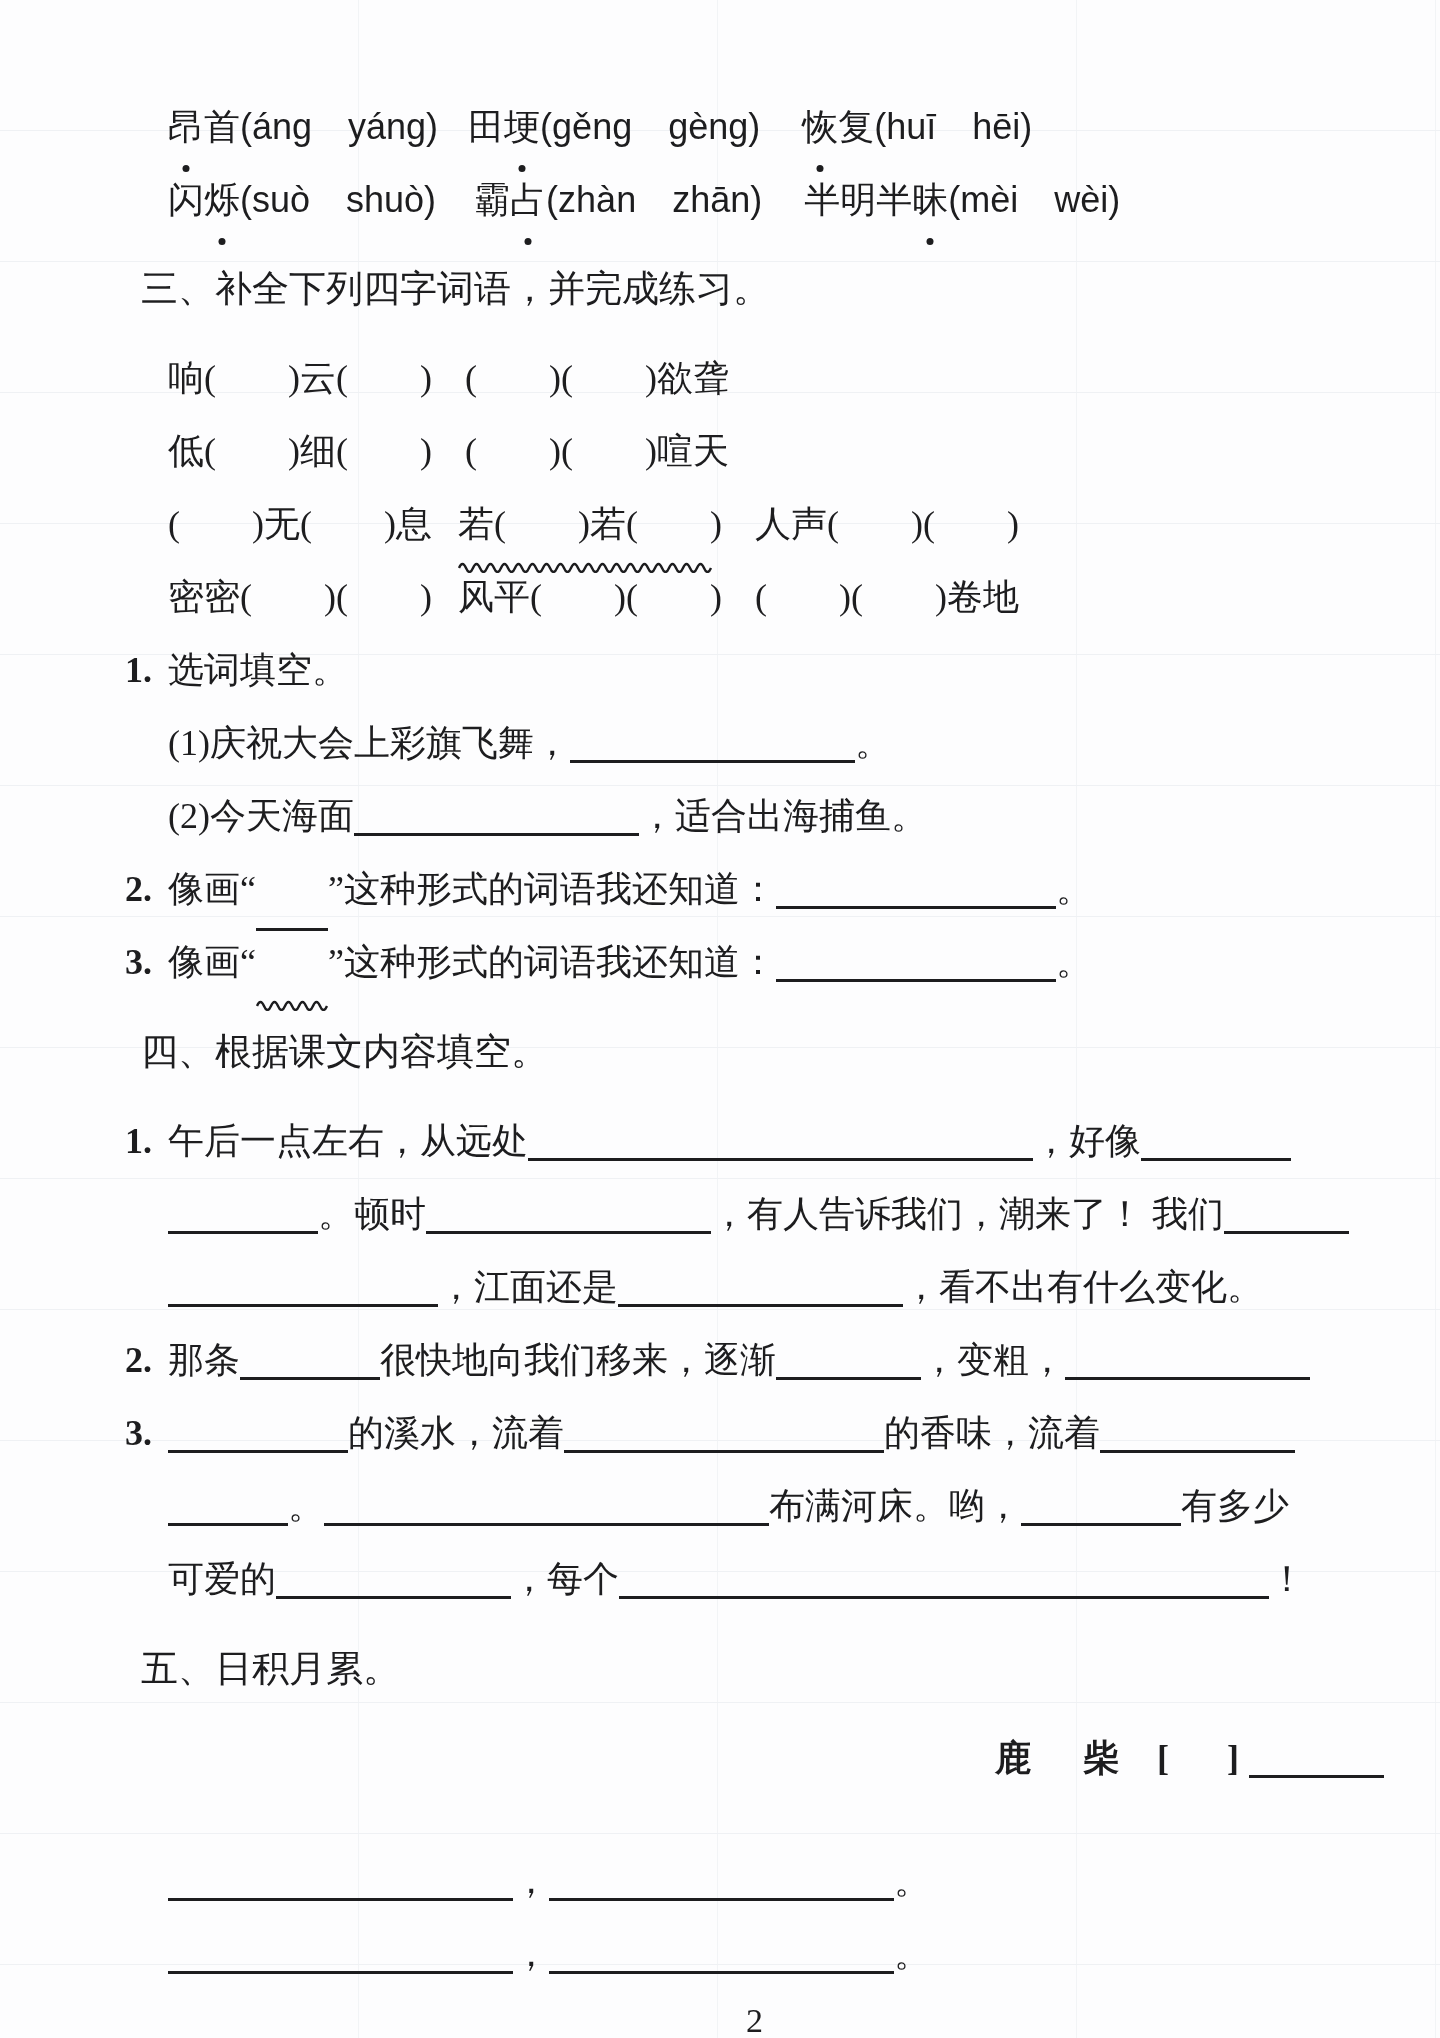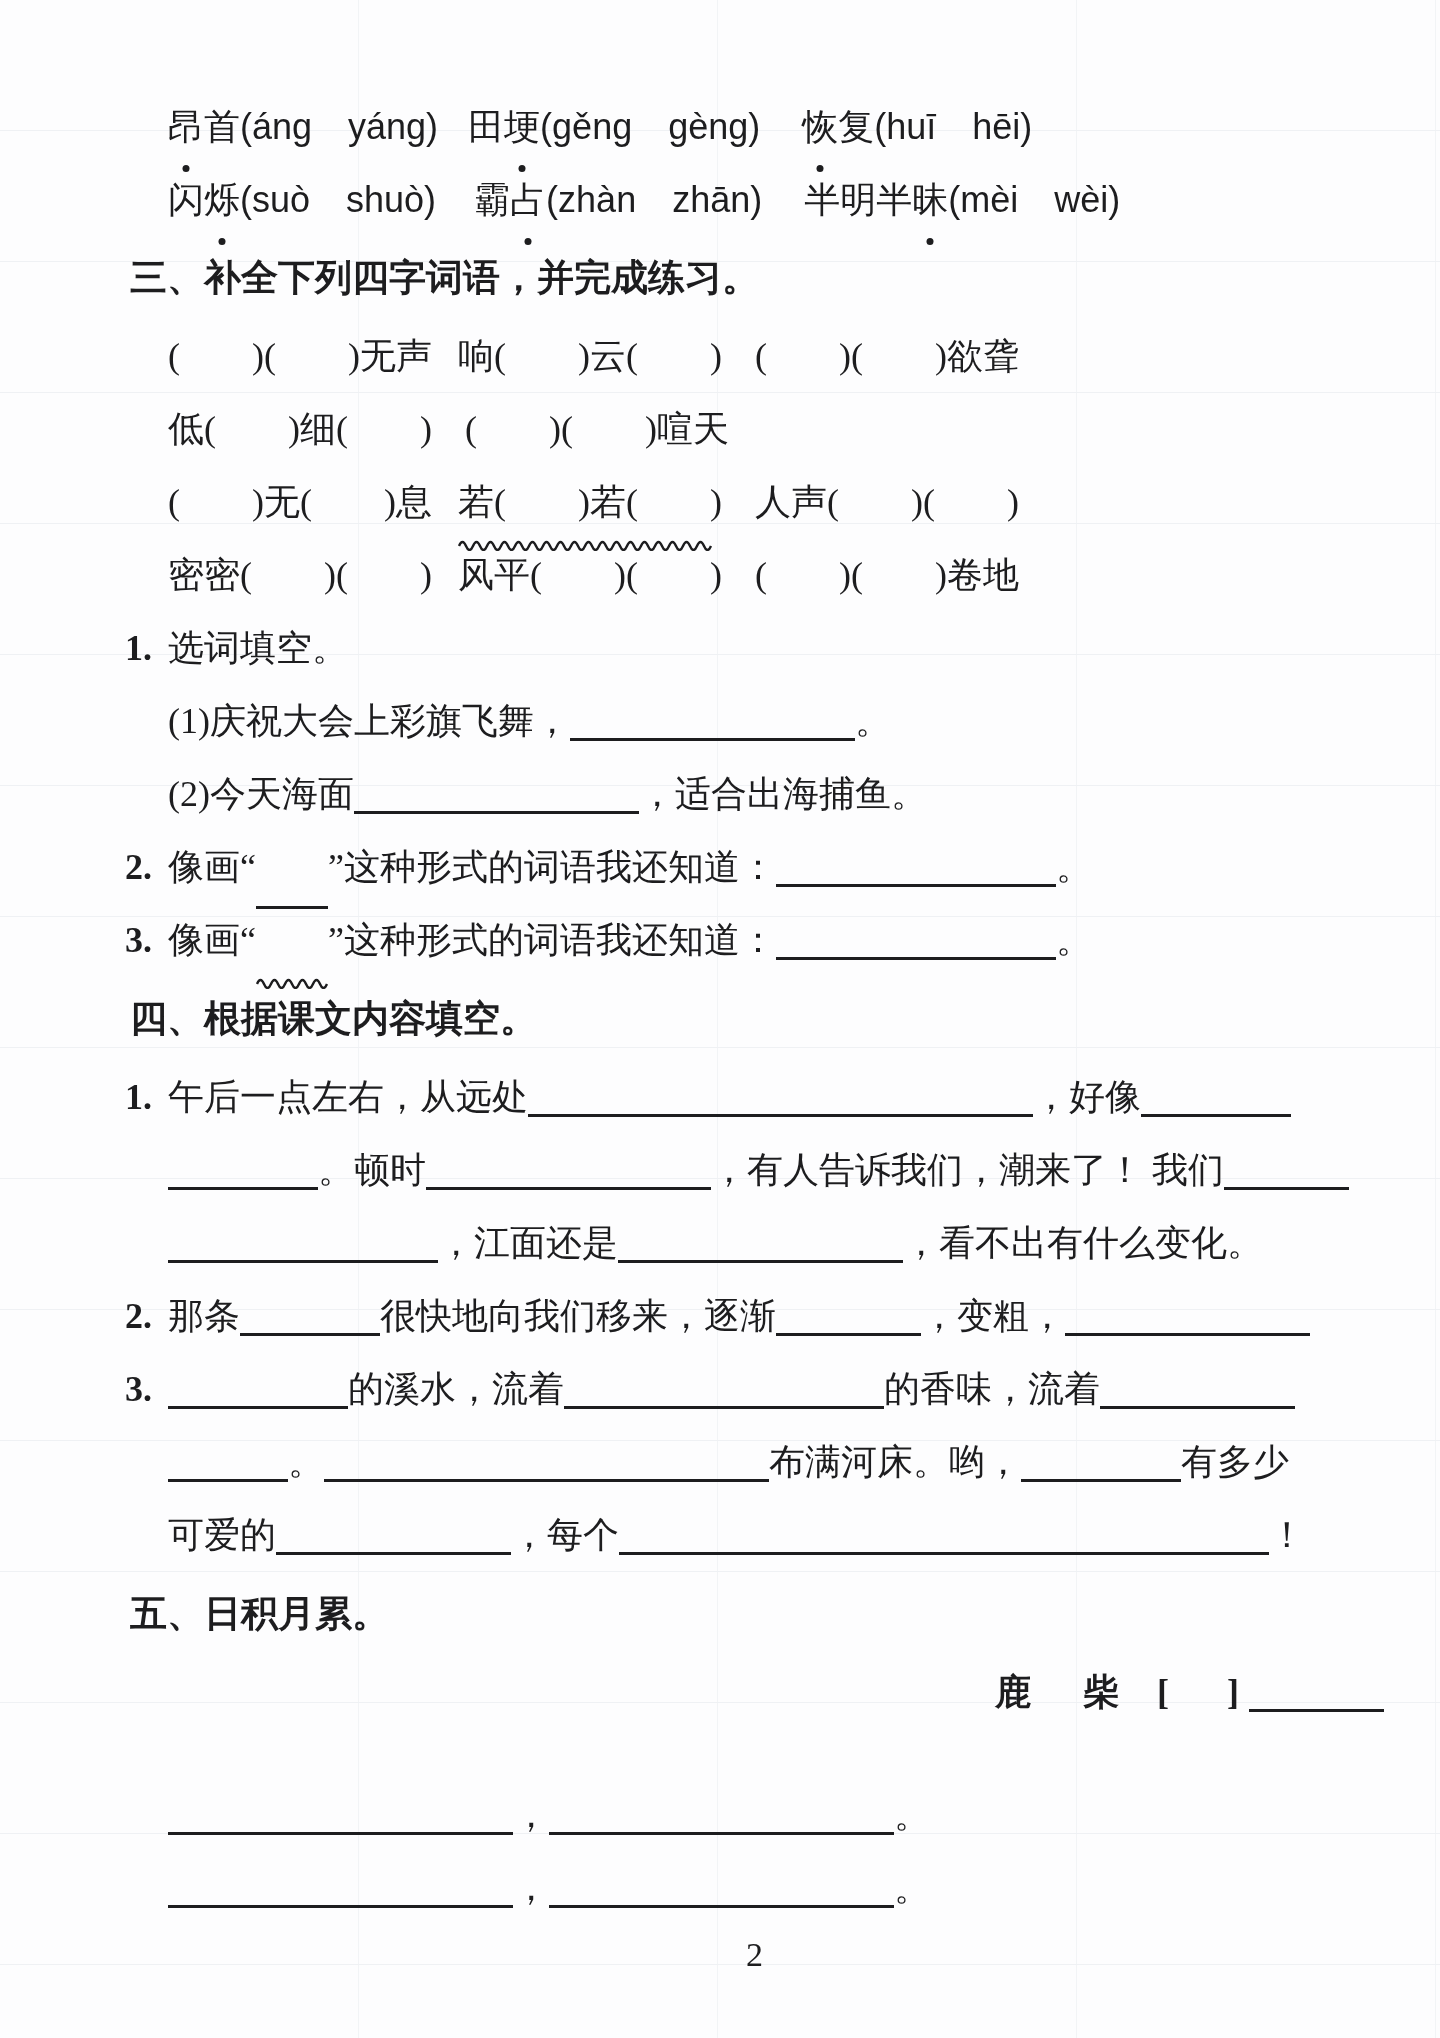--- a/index.html
+++ b/index.html
@@ -14,23 +14,23 @@
       repeating-linear-gradient(to right, transparent 0px, transparent 358px, #f2f4f6 358px, #f2f4f6 359px);
     color:#1d1d1f;
     font-family:"Liberation Serif", serif;
     font-size:36px;
     overflow:hidden;
     padding:90px 56px 0 125px;
   }
   .line{white-space:pre;line-height:73px;height:73px;}
   .heading{
     font-family:"Liberation Sans", sans-serif;
-    font-weight:700;font-size:37px;
+    font-weight:400;font-size:37px;
     line-height:74px;height:74px;
-    margin:5px;white-space:pre;
+    margin:16px;white-space:pre;
   }
   .indent{padding-left:43px;}
   .num{display:inline-block;width:43px;font-weight:bold;}
   .grid-row{display:flex;}
   .cell{white-space:pre;}
   .c1{width:290px;}
   .c2{width:297px;}
   .c3{flex:1;}
   .gap{display:inline-block;}
   .blank{
@@ -61,21 +61,21 @@
 <div class="page">
 
   <section>
     <div class="line indent"><span class="seg"><span class="dotchar ">昂</span><span class="">首</span><span class="py">(áng　yáng)</span><span class="gap" style="width: 30px;"></span><span class="">田</span><span class="dotchar ">埂</span><span class="py">(gěng　gèng)</span><span class="gap" style="width: 42px;"></span><span class="dotchar ">恢</span><span class="">复</span><span class="py">(huī　hēi)</span></span></div>
     <div class="line indent"><span class="seg"><span class="">闪</span><span class="dotchar ">烁</span><span class="py">(suò　shuò)</span><span class="gap" style="width: 38px;"></span><span class="">霸</span><span class="dotchar ">占</span><span class="py">(zhàn　zhān)</span><span class="gap" style="width: 42px;"></span><span class="">半明半</span><span class="dotchar ">昧</span><span class="py">(mèi　wèi)</span></span></div>
   </section>
 
   <h2 class="heading">三、补全下列四字词语，并完成练习。</h2>
 
   <section>
-    <div class="line grid-row indent"><span class="cell c1"><span class="">(　　)(　　)无声</span></span><span class="cell c2"><span class="">响(　　)云(　　)</span></span><span class="cell c3"><span class="">(　　)(　　)欲聋</span></span></div>
+    <div class="line grid-row indent"><span class="cell c2"><span class="">响(　　)云(　　)</span></span><span class="cell c3"><span class="">(　　)(　　)欲聋</span></span></div>
     <div class="line grid-row indent"><span class="cell c2"><span class="">低(　　)细(　　)</span></span><span class="cell c3"><span class="">(　　)(　　)喧天</span></span></div>
     <div class="line grid-row indent"><span class="cell c1"><span class="">(　　)无(　　)息</span></span><span class="cell c2"><span class="u-wavy"><span class="">若(　　)若(　　)</span><svg width="264" height="12" class="wave">
               <path d="M1 7 q3.5 -8 7 0 q3.5 8 7 0 q3.5 -8 7 0 q3.5 8 7 0 q3.5 -8 7 0 q3.5 8 7 0 q3.5 -8 7 0 q3.5 8 7 0 q3.5 -8 7 0 q3.5 8 7 0 q3.5 -8 7 0 q3.5 8 7 0 q3.5 -8 7 0 q3.5 8 7 0 q3.5 -8 7 0 q3.5 8 7 0 q3.5 -8 7 0 q3.5 8 7 0 q3.5 -8 7 0 q3.5 8 7 0 q3.5 -8 7 0 q3.5 8 7 0 q3.5 -8 7 0 q3.5 8 7 0 q3.5 -8 7 0 q3.5 8 7 0 q3.5 -8 7 0 q3.5 8 7 0 q3.5 -8 7 0 q3.5 8 7 0 q3.5 -8 7 0 q3.5 8 7 0 q3.5 -8 7 0 q3.5 8 7 0 q3.5 -8 7 0 q3.5 8 7 0" fill="none" stroke="#1d1d1f" stroke-width="2.4"></path>
             </svg></span></span><span class="cell c3"><span class="">人声(　　)(　　)</span></span></div>
     <div class="line grid-row indent"><span class="cell c1"><span class="">密密(　　)(　　)</span></span><span class="cell c2"><span class="">风平(　　)(　　)</span></span><span class="cell c3"><span class="">(　　)(　　)卷地</span></span></div>
   </section>
 
   <section>
     <div class="line"><span class="num">1.</span><span>选词填空。</span></div>
     <div class="line indent"><span class="seg"><span class="">(1)庆祝大会上彩旗飞舞，</span><span class="blank" style="width: 285px;"></span><span class="">。</span></span></div>

